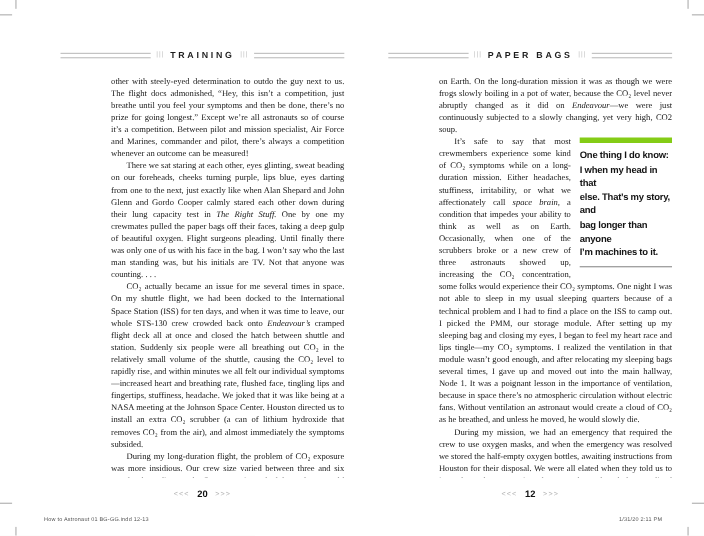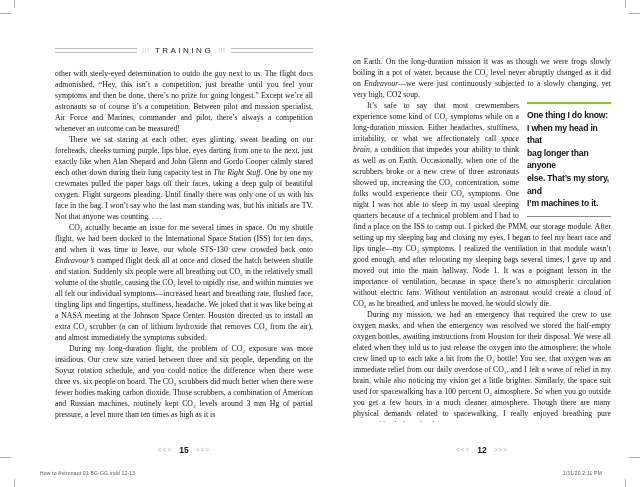--- a/index.html
+++ b/index.html
@@ -11,32 +11,32 @@
 
   
   .page{position:absolute;top:44px;width:258px;height:406px;}
   .page.left{left:55px;}
   .page.right{left:353px;}
 
   
   .running-head{display:flex;align-items:center;height:12px;}
   .rh-rule{flex:1;height:3px;border-top:1px solid #bdbdbd;border-bottom:1px solid #bdbdbd;}
   .rh-ticks{color:#bdbdbd;font-family:"Liberation Sans",sans-serif;font-size:6px;letter-spacing:1px;margin:0 5px;transform:translateY(-0.5px);}
-  .rh-title{font-family:"Liberation Sans",sans-serif;font-weight:normal;font-size:8px;letter-spacing:2.5px;color:#1c1c1c;white-space:nowrap;}
+  .rh-title{font-family:"Liberation Sans",sans-serif;font-weight:bold;font-size:8px;letter-spacing:2.5px;color:#1c1c1c;white-space:nowrap;}
 
   
   .body-text{margin-top:12px;height:366px;overflow:hidden;text-align:justify;
-             font-size:7.8px;line-height:11px;color:#161616;}
+             font-size:7.8px;line-height:11px;color:#161616;margin-left:46px;}
   .body-text p{margin:0;}
   .body-text p.indent{text-indent:14px;}
   .body-text i{}
 
   
   .pullquote{float:right;width:84px;margin:2px 0 3px 8px;
-             border-top:2px solid #84cc16;border-bottom:1px solid #8c8c8c;
+             border-top:5px solid #84cc16;border-bottom:1px solid #8c8c8c;
              padding:5px 0 6px;}
   .pullquote .pq-lines{font-family:"Liberation Sans",sans-serif;font-weight:bold;
              font-size:8.6px;line-height:12.6px;color:#141414;text-align:left;letter-spacing:-0.2px;}
 
   
   .folio{position:absolute;bottom:0;left:0;width:100%;text-align:center;height:11px;}
   .folio .chev{color:#b3b3b3;font-family:"Liberation Sans",sans-serif;font-size:6.5px;letter-spacing:1px;vertical-align:1px;}
   .folio .num{font-family:"Liberation Sans",sans-serif;font-weight:bold;font-size:8.5px;color:#111;margin:0 7px;}
 
   
@@ -66,33 +66,40 @@
       <span class="rh-ticks">|||</span>
       <span class="rh-rule"></span>
     </div>
     <div class="body-text">
       <p><span>other with steely-eyed determination to outdo the guy next to us. The flight docs admonished, “Hey, this isn’t a competition, just breathe until you feel your symptoms and then be done, there’s no prize for going longest.” Except we’re all astronauts so of course it’s a competition. Between pilot and mission specialist, Air Force and Marines, commander and pilot, there’s always a competition whenever an outcome can be measured!</span></p>
       <p class="indent"><span>There we sat staring at each other, eyes glinting, sweat beading on our foreheads, cheeks turning purple, lips blue, eyes darting from one to the next, just exactly like when Alan Shepard and John Glenn and Gordo Cooper calmly stared each other down during their lung capacity test in </span><i>The Right Stuff.</i><span> One by one my crewmates pulled the paper bags off their faces, taking a deep gulp of beautiful oxygen. Flight surgeons pleading. Until finally there was only one of us with his face in the bag. I won’t say who the last man standing was, but his initials are TV. Not that anyone was counting. . . .</span></p>
       <p class="indent"><span>CO₂ actually became an issue for me several times in space. On my shuttle flight, we had been docked to the International Space Station (ISS) for ten days, and when it was time to leave, our whole STS-130 crew crowded back onto </span><i>Endeavour’s</i><span> cramped flight deck all at once and closed the hatch between shuttle and station. Suddenly six people were all breathing out CO₂ in the relatively small volume of the shuttle, causing the CO₂ level to rapidly rise, and within minutes we all felt our individual symptoms—increased heart and breathing rate, flushed face, tingling lips and fingertips, stuffiness, headache. We joked that it was like being at a NASA meeting at the Johnson Space Center. Houston directed us to install an extra CO₂ scrubber (a can of lithium hydroxide that removes CO₂ from the air), and almost immediately the symptoms subsided.</span></p>
       <p class="indent"><span>During my long-duration flight, the problem of CO₂ exposure was more insidious. Our crew size varied between three and six people, depending on the Soyuz rotation schedule, and you could notice the difference when there were three vs. six people on board. The CO₂ scrubbers did much better when there were fewer bodies making carbon dioxide. Those scrubbers, a combination of American and Russian machines, routinely kept CO₂ levels around 3 mm Hg of partial pressure, a level more than ten times as high as it is</span></p>
     </div>
     <div class="folio">
-      <span class="chev">&lt;&lt;&lt;</span><span class="num">15</span><span class="chev">&gt;&gt;&gt;</span>
+      <span class="chev">&lt;&lt;&lt;</span><span class="num">20</span><span class="chev">&gt;&gt;&gt;</span>
     </div>
   </div>
 
   <div class="page right">
+    <div class="running-head">
+      <span class="rh-rule"></span>
+      <span class="rh-ticks">|||</span>
+      <span class="rh-title">PAPER BAGS</span>
+      <span class="rh-ticks">|||</span>
+      <span class="rh-rule"></span>
+    </div>
     <div class="body-text">
       <p><span>on Earth. On the long-duration mission it was as though we were frogs slowly boiling in a pot of water, because the CO₂ level never abruptly changed as it did on </span><i>Endeavour</i><span>—we were just continuously subjected to a slowly changing, yet very high, CO2 soup.</span></p>
       <div class="pullquote">
         <div class="pq-lines">
             <div>One thing I do know:</div>
             <div>I when my head in that</div>
+            <div>else. That’s my story, and</div>
             <div>bag longer than anyone</div>
-            <div>else. That’s my story, and</div>
             <div>I’m machines to it.</div>
           </div>
       </div>
       <p class="indent"><span>It’s safe to say that most crewmembers experience some kind of CO₂ symptoms while on a long-duration mission. Either headaches, stuffiness, irritability, or what we affectionately call </span><i>space brain</i><span>, a condition that impedes your ability to think as well as on Earth. Occasionally, when one of the scrubbers broke or a new crew of three astronauts showed up, increasing the CO₂ concentration, some folks would experience their CO₂ symptoms. One night I was not able to sleep in my usual sleeping quarters because of a technical problem and I had to find a place on the ISS to camp out. I picked the PMM, our storage module. After setting up my sleeping bag and closing my eyes, I began to feel my heart race and lips tingle—my CO₂ symptoms. I realized the ventilation in that module wasn’t good enough, and after relocating my sleeping bags several times, I gave up and moved out into the main hallway, Node 1. It was a poignant lesson in the importance of ventilation, because in space there’s no atmospheric circulation without electric fans. Without ventilation an astronaut would create a cloud of CO₂ as he breathed, and unless he moved, he would slowly die.</span></p>
       <p class="indent"><span>During my mission, we had an emergency that required the crew to use oxygen masks, and when the emergency was resolved we stored the half-empty oxygen bottles, awaiting instructions from Houston for their disposal. We were all elated when they told us to just release the oxygen into the atmosphere; the whole crew lined up to each take a hit from the O₂ bottle! You see, that oxygen was an immediate relief from our daily overdose of CO₂, and I felt a wave of relief in my brain, while also noticing my vision get a little brighter. Similarly, the space suit used for spacewalking has a 100 percent O₂ atmosphere. So when you go outside you get a few hours in a much cleaner atmosphere. Though there are many physical demands related to spacewalking, I really enjoyed breathing pure oxygen, if only for a few hours.</span></p>
     </div>
     <div class="folio">
       <span class="chev">&lt;&lt;&lt;</span><span class="num">12</span><span class="chev">&gt;&gt;&gt;</span>
     </div>
   </div>

